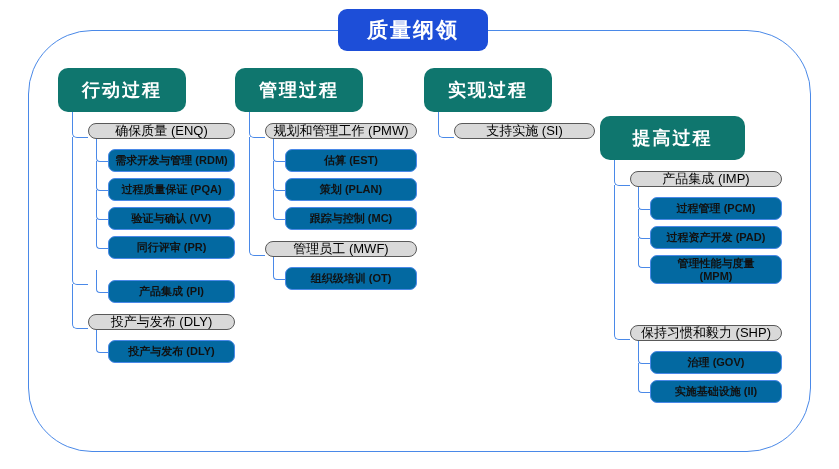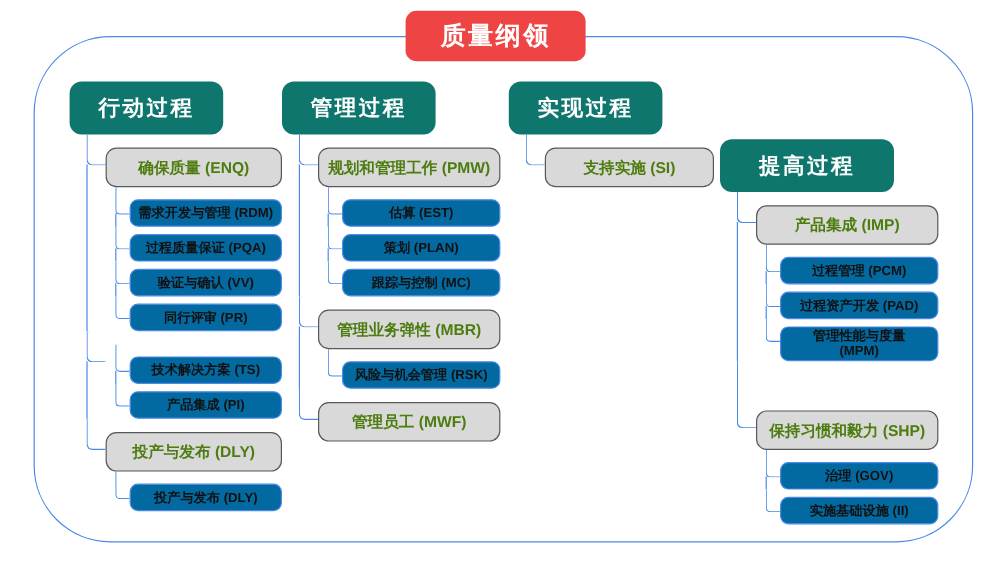--- a/index.html
+++ b/index.html
@@ -16,21 +16,21 @@
     position: absolute;
     left: 28px; top: 30px;
     width: 783px; height: 422px;
     border: 1.4px solid #4a89e8;
     border-radius: 64px;
   }
   .title-box {
     position: absolute;
     left: 338px; top: 9px;
     width: 150px; height: 42px;
-    background: #ef4444;
+    background: #1d4ed8;
     border-radius: 9px;
     color: #ffffff;
     font-size: 21px;
     font-weight: bold;
     letter-spacing: 2px;
     display: flex; align-items: center; justify-content: center;
     z-index: 3;
   }
   .column { position: absolute; top: 68px; z-index: 2; }
   .col-1 { left: 58px;  width: 177px; }
@@ -59,27 +59,27 @@
     border-bottom-left-radius: 5px;
   }
   .branch:not(:last-child)::after {
     content: ""; position: absolute; left: 0; top: 24.5px; bottom: 0;
     width: 0; border-left: 1.4px solid #4a89e8;
   }
   .branch.gap-lg { padding-top: 41px; }
   .branch.gap-lg::before { height: 54.5px; }
 
   .gray-node {
-    height: 33px;
+    height: 16px;
     background: #d9d9d9;
     border: 1.4px solid #595959;
     border-radius: 9px;
-    color: #4d7c0f;
+    color: #000000;
     font-size: 13px;
-    font-weight: bold;
+    font-weight: normal;
     white-space: nowrap;
     display: flex; align-items: center; justify-content: center;
   }
 
   .children { margin-left: 8px; }
   .child { position: relative; padding-left: 12px; padding-top: 6px; }
   .child:first-child { padding-top: 10px; }
   .child::before {
     content: ""; position: absolute; left: 0; top: 0;
     width: 11px; height: 17.5px;
@@ -134,23 +134,20 @@
               <div class="white-node">验证与确认 (VV)</div>
             </div>
           <div class="child">
               <div class="white-node">同行评审 (PR)</div>
             </div>
         </div>
       </div>
       <div class="branch">
         <div class="children">
           <div class="child">
-              <div class="white-node">技术解决方案 (TS)</div>
-            </div>
-          <div class="child">
               <div class="white-node">产品集成 (PI)</div>
             </div>
         </div>
       </div>
       <div class="branch">
         <div class="gray-node">投产与发布 (DLY)</div>
         <div class="children">
           <div class="child">
               <div class="white-node">投产与发布 (DLY)</div>
             </div>
@@ -170,29 +167,26 @@
             </div>
           <div class="child">
               <div class="white-node">策划 (PLAN)</div>
             </div>
           <div class="child">
               <div class="white-node">跟踪与控制 (MC)</div>
             </div>
         </div>
       </div>
       <div class="branch">
-        <div class="gray-node">管理业务弹性 (MBR)</div>
-        <div class="children">
-          <div class="child">
-              <div class="white-node">风险与机会管理 (RSK)</div>
-            </div>
-        </div>
-      </div>
-      <div class="branch">
         <div class="gray-node">管理员工 (MWF)</div>
+        <div class="children">
+          <div class="child">
+              <div class="white-node">组织级培训 (OT)</div>
+            </div>
+        </div>
       </div>
     </div>
   </div>
 
   <div class="column col-3">
     <div class="col-header">实现过程</div>
     <div class="branches">
       <div class="branch">
         <div class="gray-node">支持实施 (SI)</div>
       </div>

